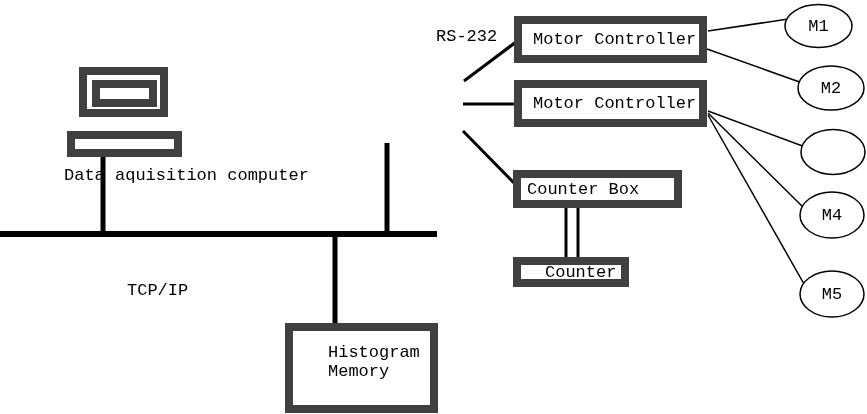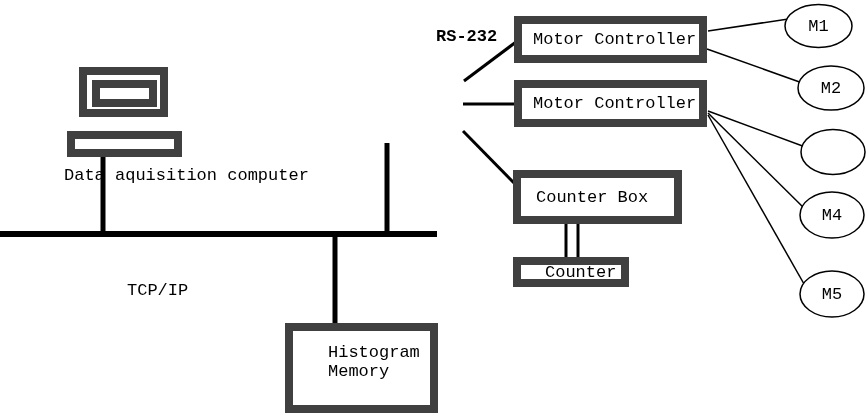--- a/index.html
+++ b/index.html
@@ -62,31 +62,31 @@
     <ellipse cx="832" cy="215" rx="32" ry="23" fill="#fff" stroke-width="1.5"></ellipse>
     <ellipse cx="832" cy="294" rx="32" ry="23" fill="#fff" stroke-width="1.5"></ellipse>
   </svg>
 
   <div class="box" style="left:79px; top:67px; width:89px; height:50px;"></div>
   <div class="box" style="left:92px; top:80px; width:65px; height:27px;"></div>
   <div class="box" style="left:67px; top:131px; width:115px; height:26px;"></div>
   <div class="lbl" style="left:64px; top:166px;">Data aquisition computer</div>
 
   <div class="lbl" style="left:127px; top:245px;margin-top:36px;">TCP/IP</div>
-  <div class="lbl" style="left:436px; top:27px;font-weight:bold;">RS-232</div>
+  <div class="lbl" style="left:436px; top:27px;">RS-232</div>
 
 
   <div class="box vcenter" style="left:514px; top:16px; width:193px; height:47px; padding-left:11px;">
     <span>Motor Controller</span>
   </div>
   <div class="box vcenter" style="left:514px; top:80px; width:193px; height:47px; padding-left:11px;">
     <span>Motor Controller</span>
   </div>
 
-  <div class="box vcenter" style="left:513px; top:170px; width:169px; height:54px; padding-left:15px;">
+  <div class="box vcenter" style="left:513px; top:170px; width:169px; height:38px; padding-left:6px;">
     <span>Counter Box</span>
   </div>
   <div class="box vcenter" style="left:513px; top:257px; width:116px; height:30px; padding-left:24px;">
     <span>Counter</span>
   </div>
 
   <div class="box wrapbox" style="left:285px; top:323px; width:153px; height:90px; padding:12px 0 12px 35px;">
     <span>Histogram Memory</span>
   </div>
 

